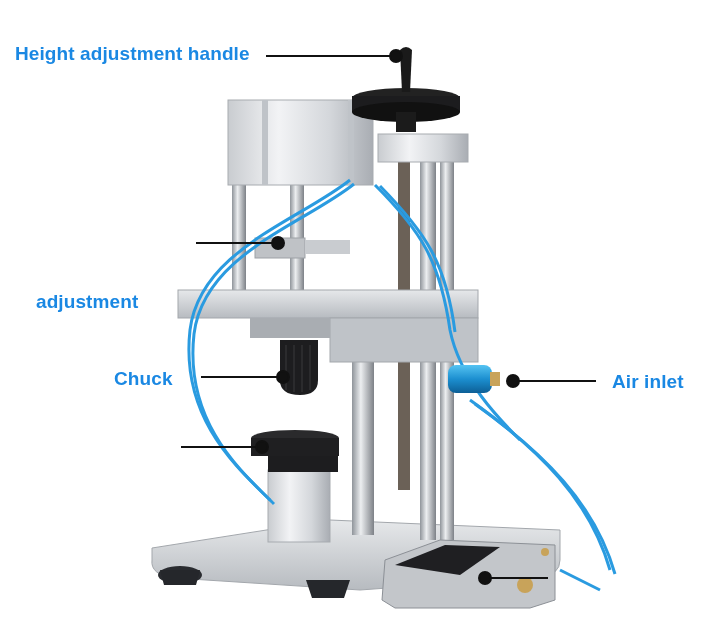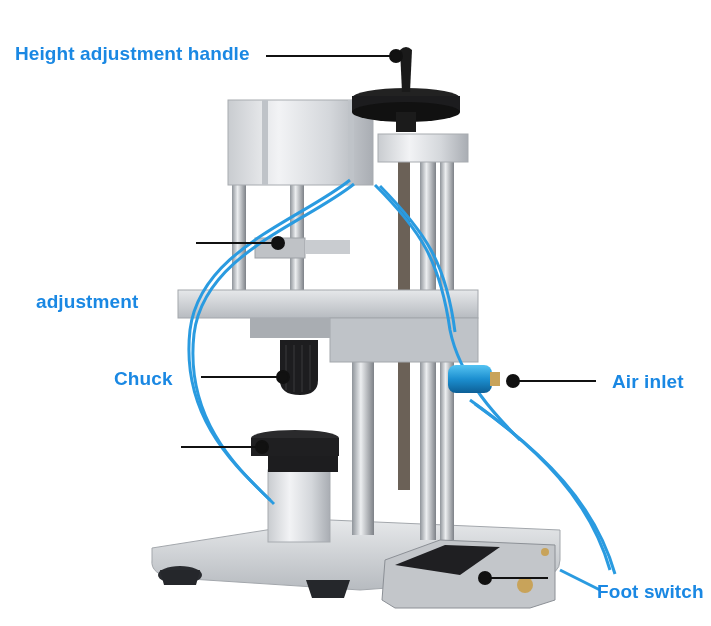--- a/index.html
+++ b/index.html
@@ -128,14 +128,13 @@
         <circle cx="513" cy="381" r="6"></circle>
       <line x1="486" y1="578" x2="548" y2="578"></line>
         <circle cx="485" cy="578" r="6"></circle>
     </g>
   </svg>
 
   <div class="label" style="left:15px; top:42px;">Height adjustment handle</div>
   <div class="label" style="left:36px; top:242px;margin-top:48px;">adjustment</div>
   <div class="label" style="left:114px; top:367px;">Chuck</div>
   <div class="label" style="left:612px; top:370px;text-align:right;">Air inlet</div>
-  <div class="label" style="left:597px; top:580px;">Foot switch</div>
 </div>
 
 </body></html>

